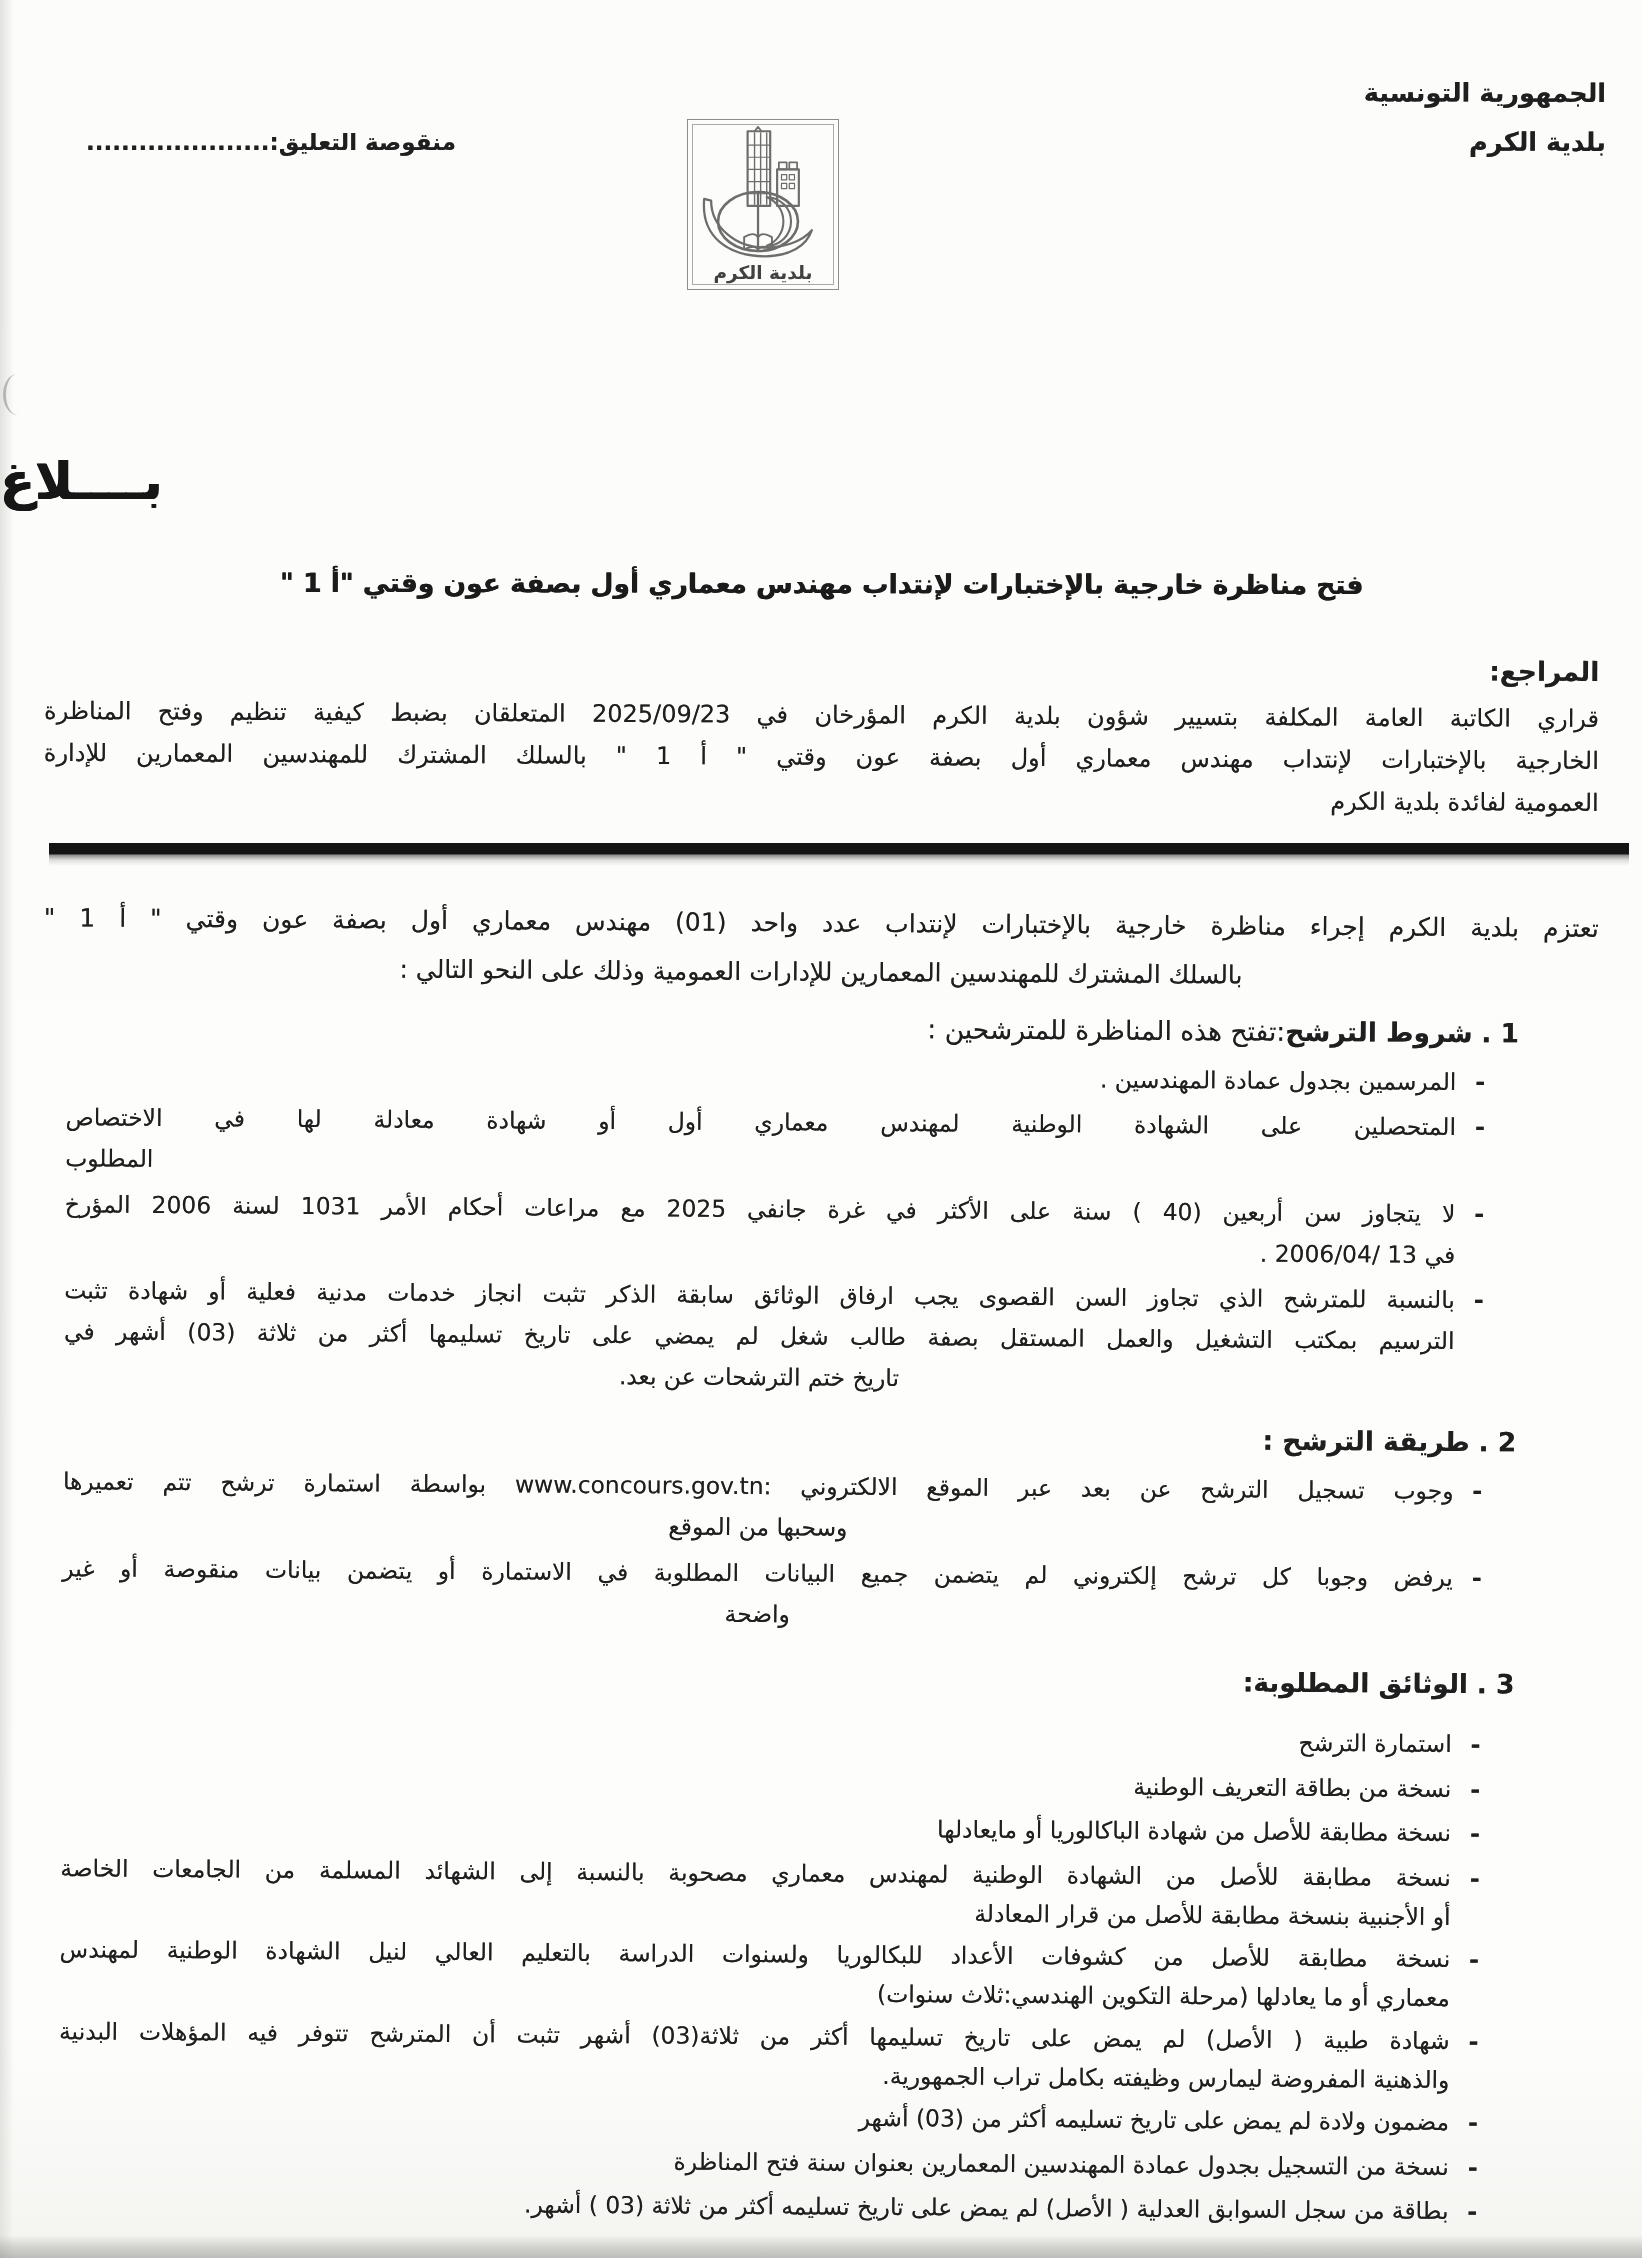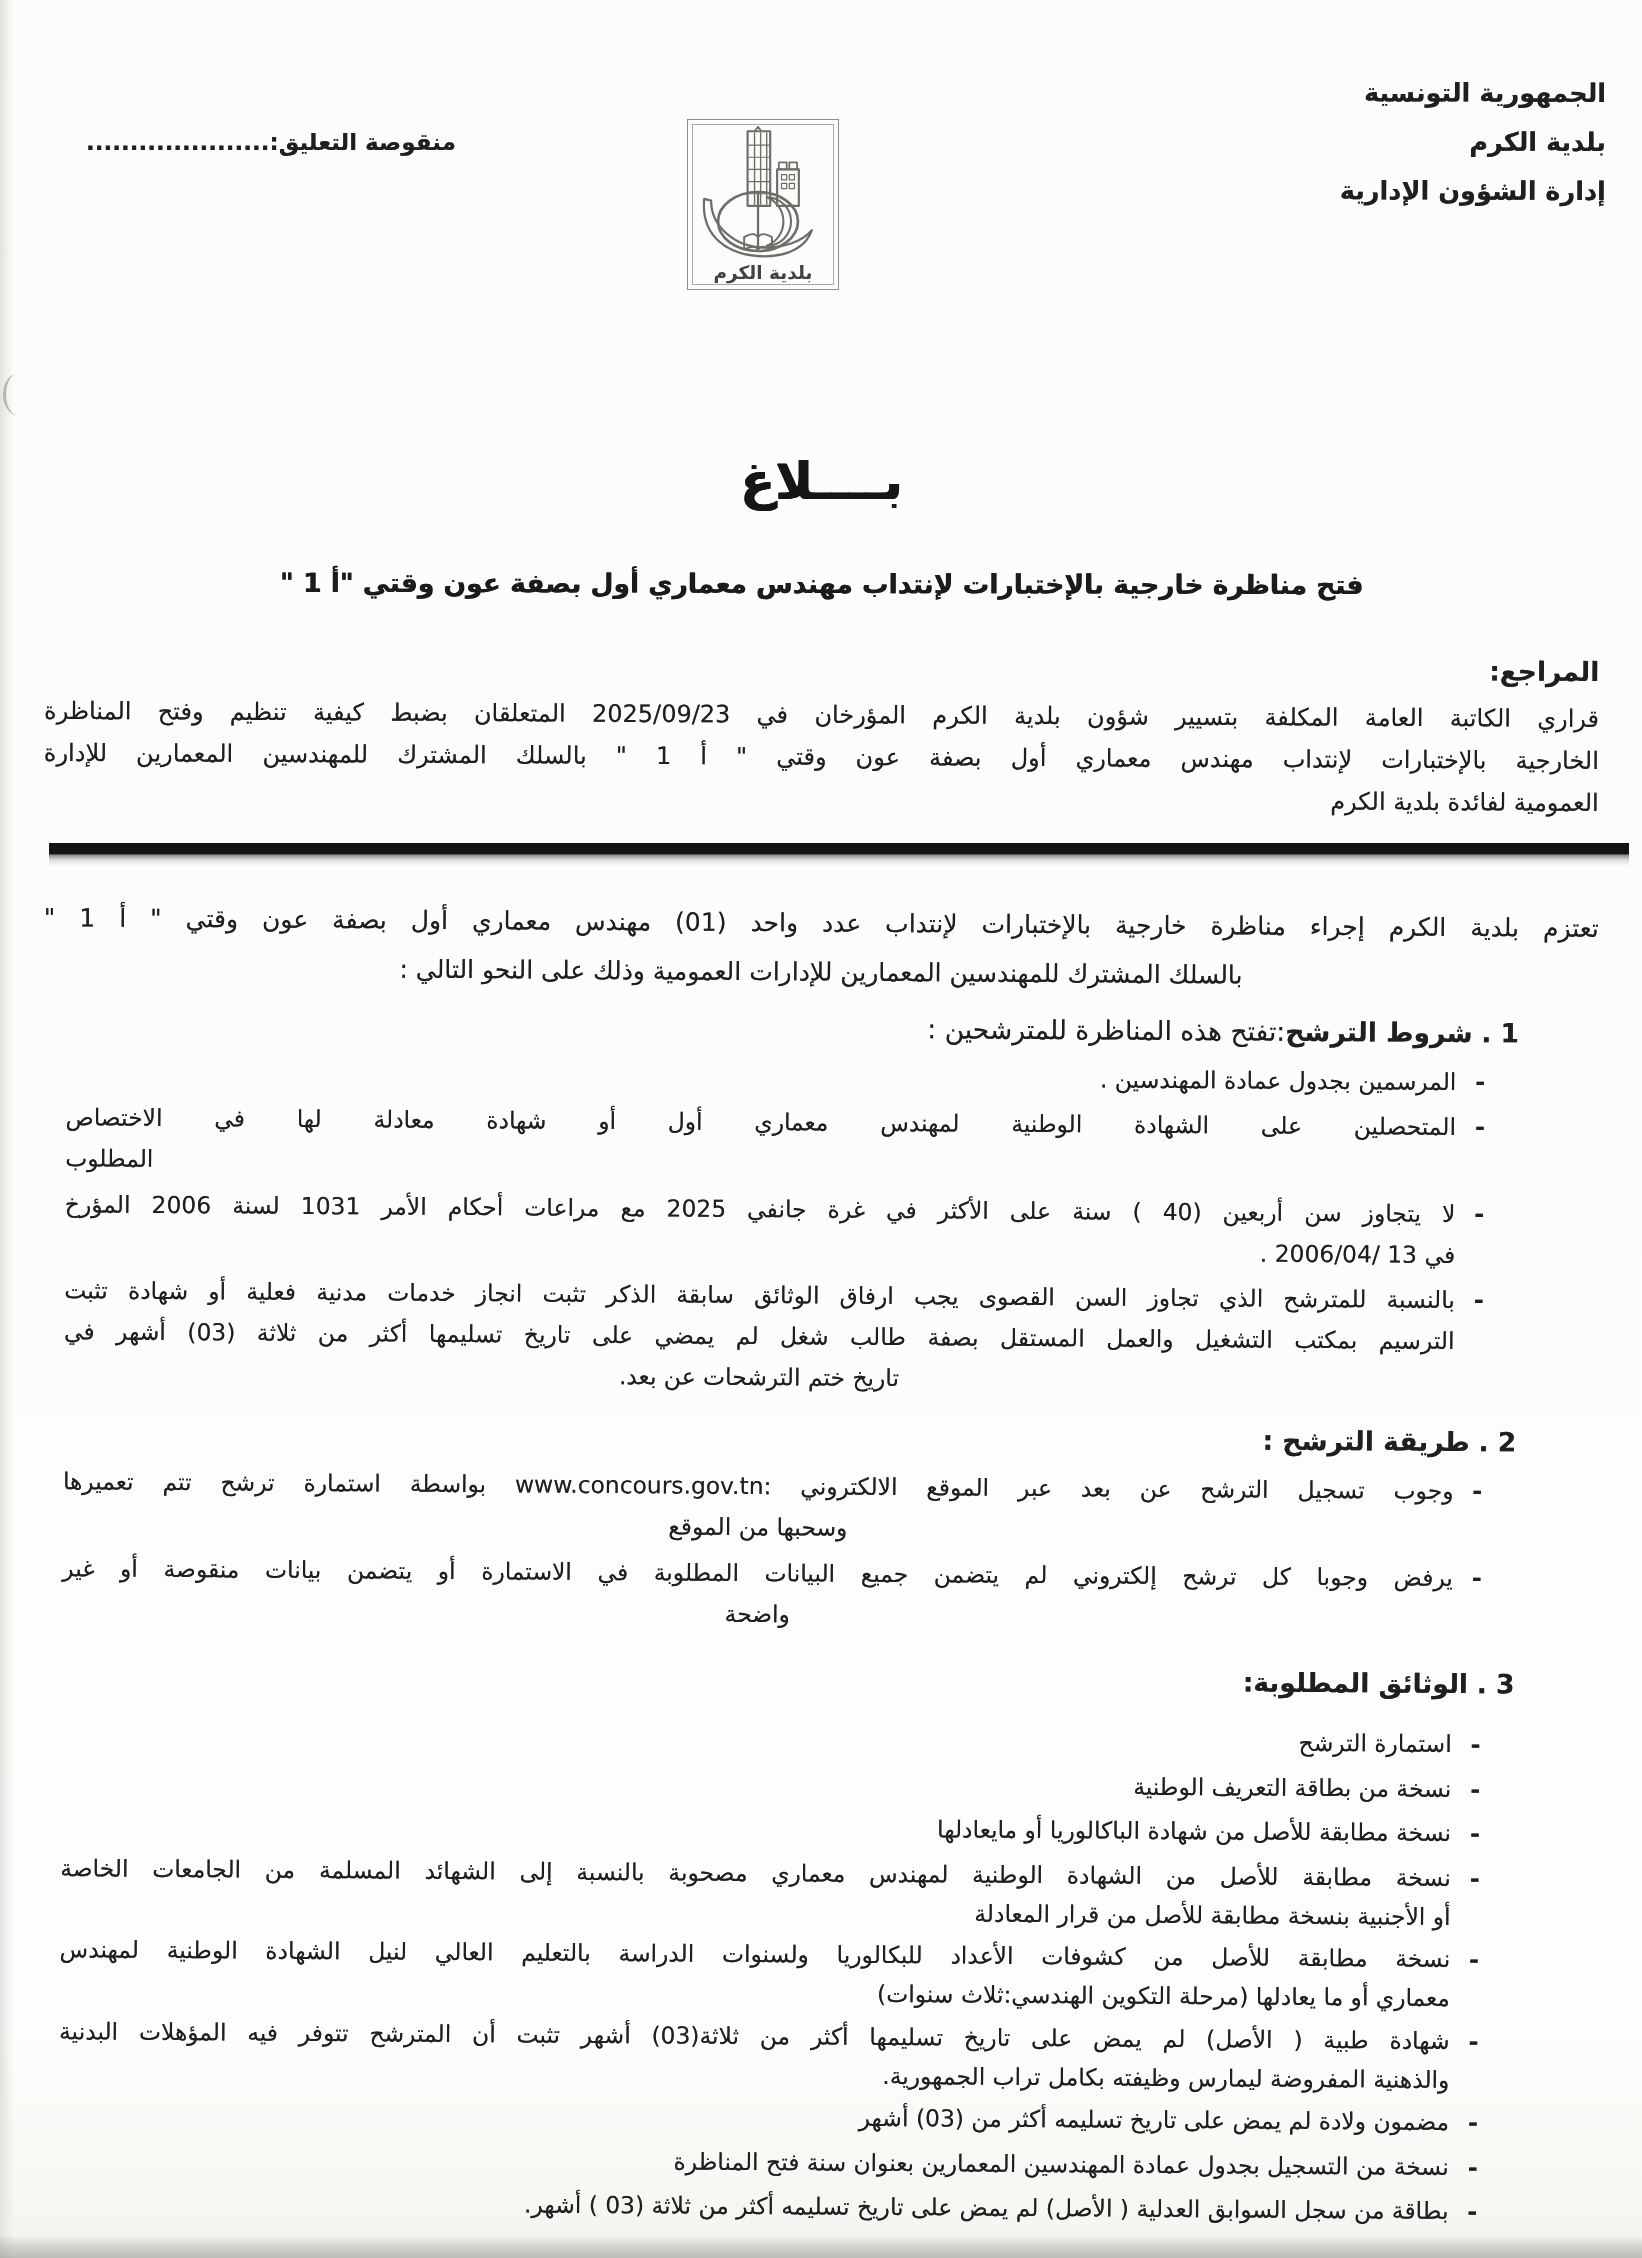--- a/index.html
+++ b/index.html
@@ -27,21 +27,21 @@
     font-weight:bold;font-size:25.6px;line-height:49px;
     transform:rotate(.15deg);transform-origin:right center;}
   .logo{position:absolute;top:119px;left:687px;width:150px;height:169px;
     border:1.8px solid #8c8c8a;background:#fcfcfb;}
   .logo::before{content:"";position:absolute;inset:4.4px;border:1.8px solid #a9a9a6;}
   .logo svg{position:absolute;top:6.2px;left:4.4px;}
   .logo-caption{position:absolute;bottom:6.2px;left:0;width:100%;text-align:center;
     font-size:18.5px;font-weight:bold;color:#414141;}
 
   
-  .doc-title{position:absolute;top:452px;left:0;width:100%;text-align:center;
+  .doc-title{position:absolute;top:452px;left:0;width:100%;text-align:left;
     font-size:51px;font-weight:bold;color:#161616;
     text-shadow:0.7px 0 #161616, -0.4px 0 #161616;}
   .doc-subtitle{position:absolute;top:568px;left:0;width:100%;text-align:center;direction:rtl;
     font-size:26.5px;font-weight:bold;color:#1b1b1b;
     text-shadow:0.6px 0 #1b1b1b;transform:rotate(.12deg);}
 
   
   .refs{position:absolute;top:656px;left:44px;right:44px;direction:rtl;
     transform:rotate(.3deg);transform-origin:right center;}
   .refs-heading{font-size:26.5px;font-weight:bold;margin-bottom:10.6px;}
@@ -82,21 +82,20 @@
 <div class="page">
 
   <div class="edge-left"></div>
   <div class="paren-artifact"></div>
 
   <div class="postdate ink"><span>منقوصة التعليق:</span><span class="dots">.....................</span></div>
 
   <div class="org ink">
     <div>الجمهورية التونسية</div>
     <div>بلدية الكرم</div>
-    <div>إدارة الشؤون الإدارية</div>
   </div>
 
   <div class="logo">
     <svg width="139" height="132" viewBox="0 0 160 152" class="emblem">
 
       <path d="M72,6 L76,1 L80,6" stroke-width="2"></path>
       <rect x="64" y="6" width="26" height="86" stroke-width="2.5"></rect>
       <line x1="72" y1="8" x2="72" y2="90" stroke-width="1.6"></line>
       <line x1="79" y1="8" x2="79" y2="90" stroke-width="1.6"></line>
       <line x1="86" y1="8" x2="86" y2="90" stroke-width="1.6"></line>

